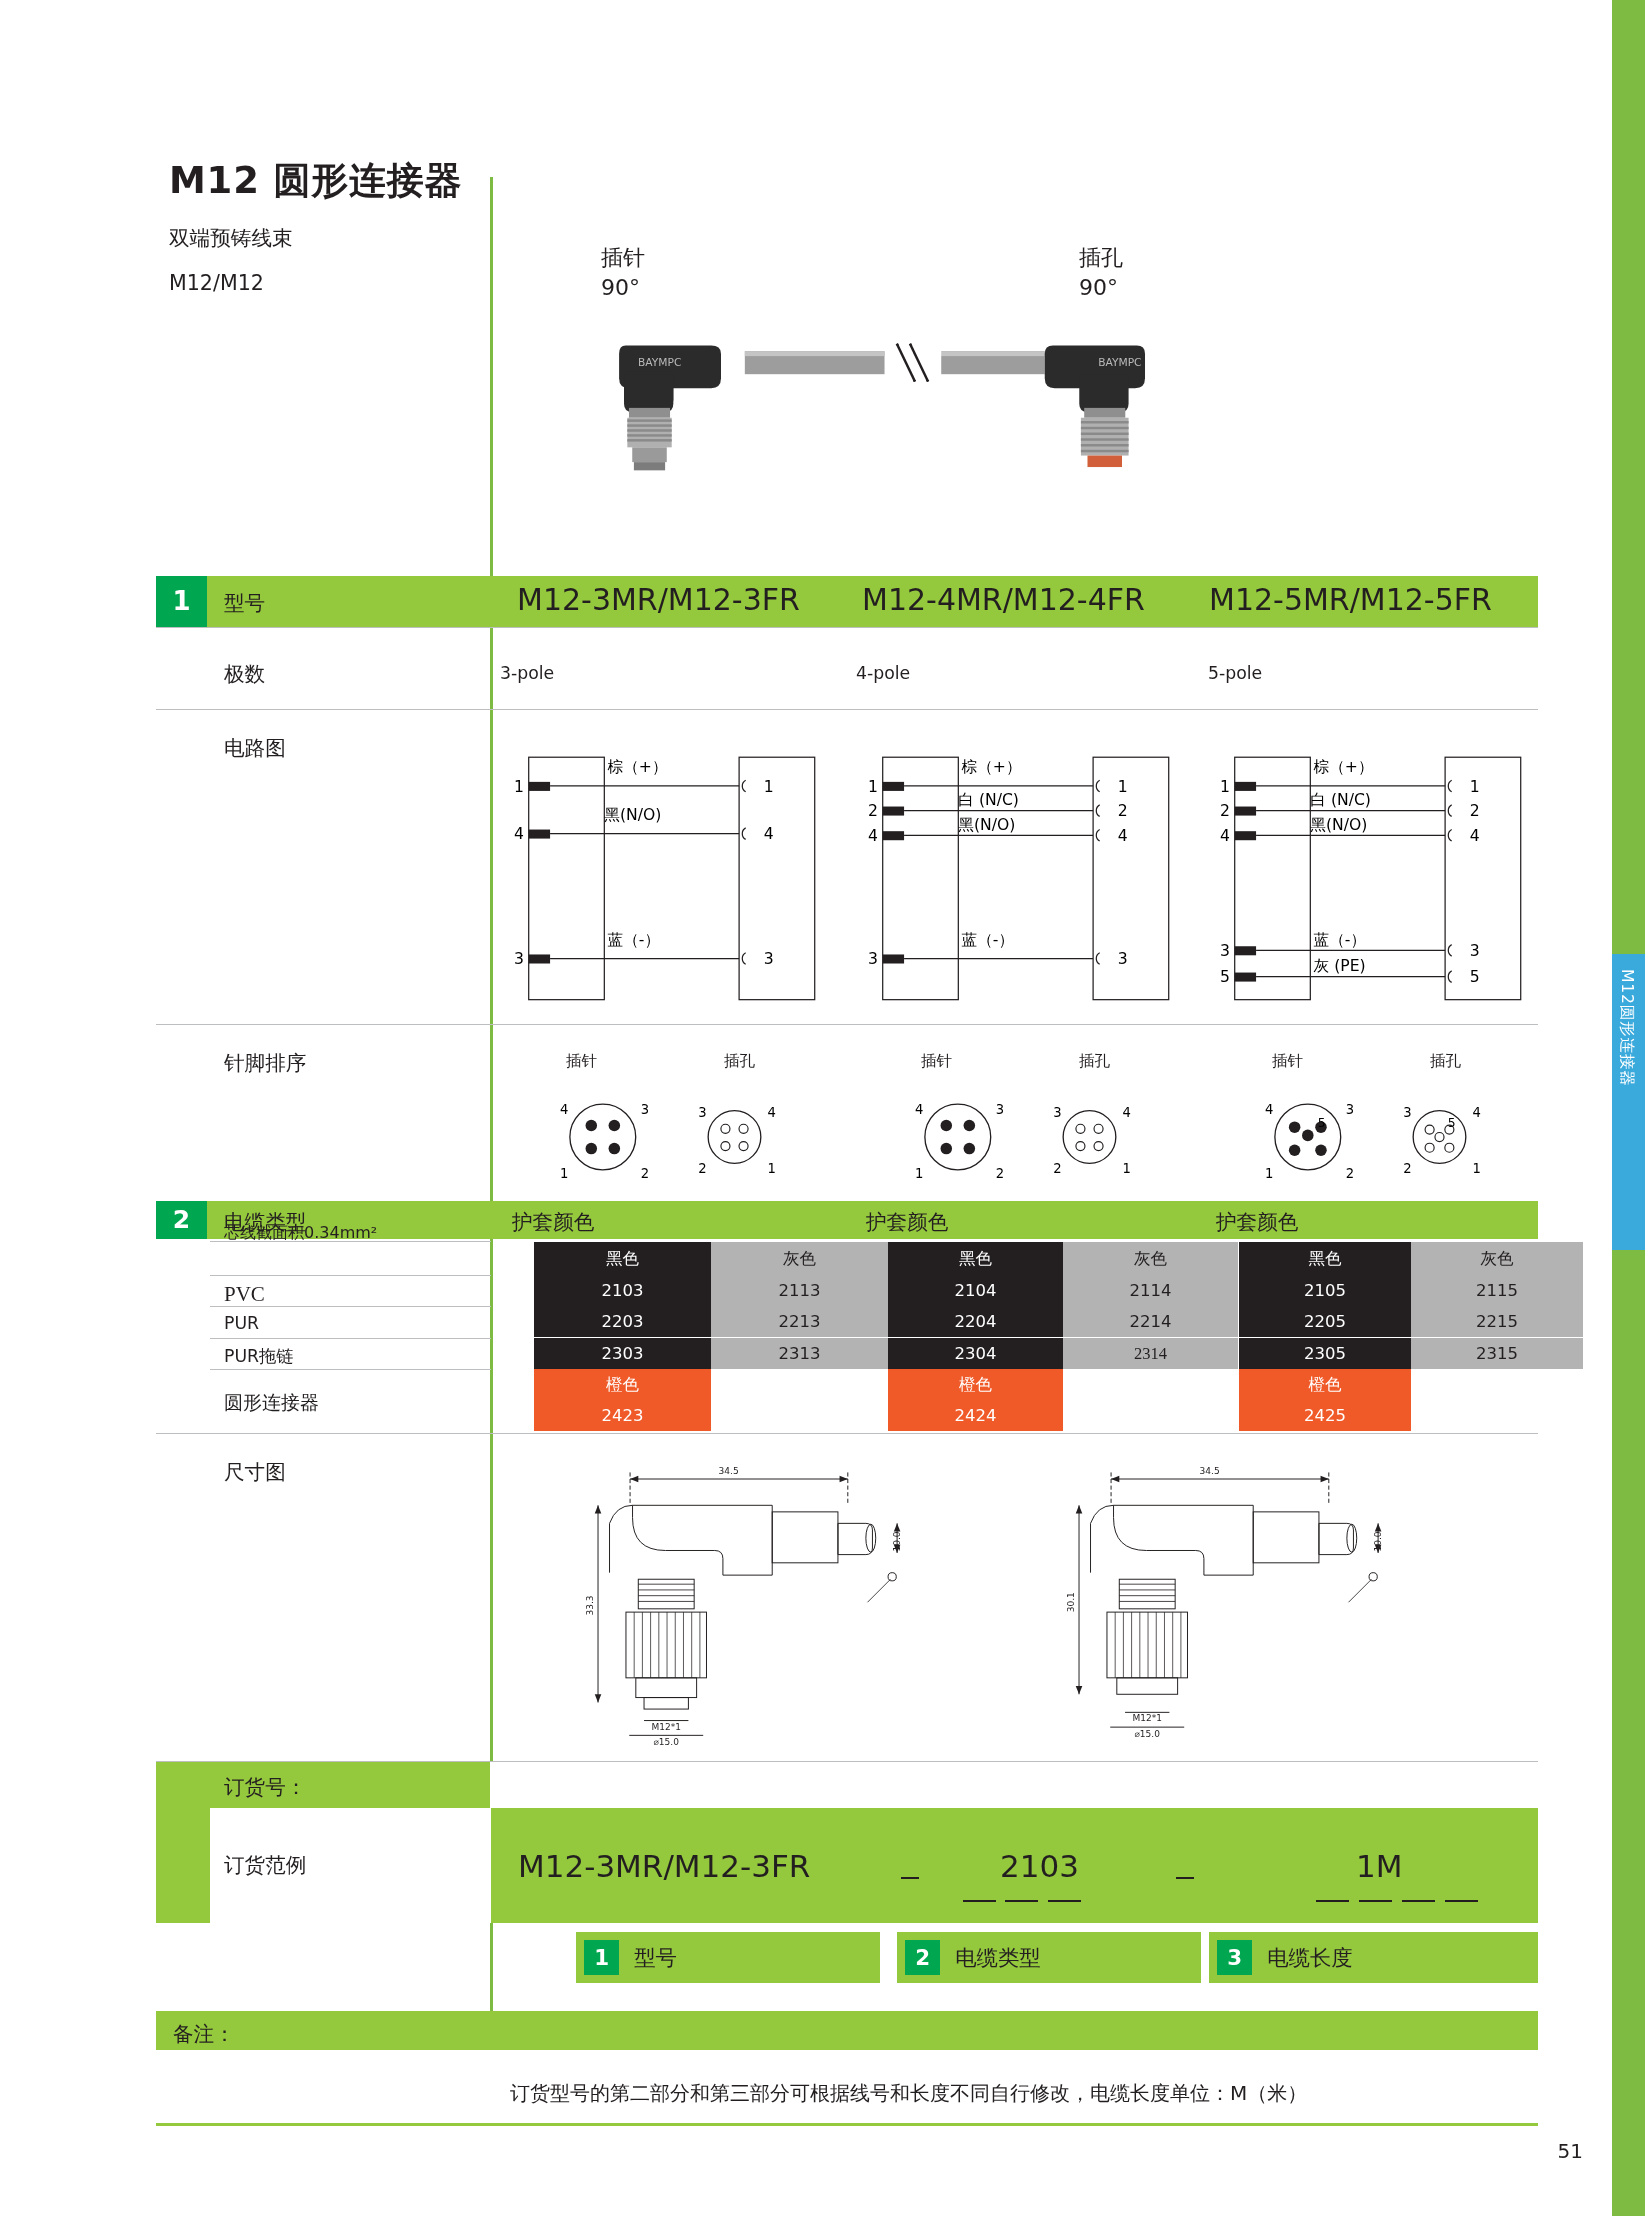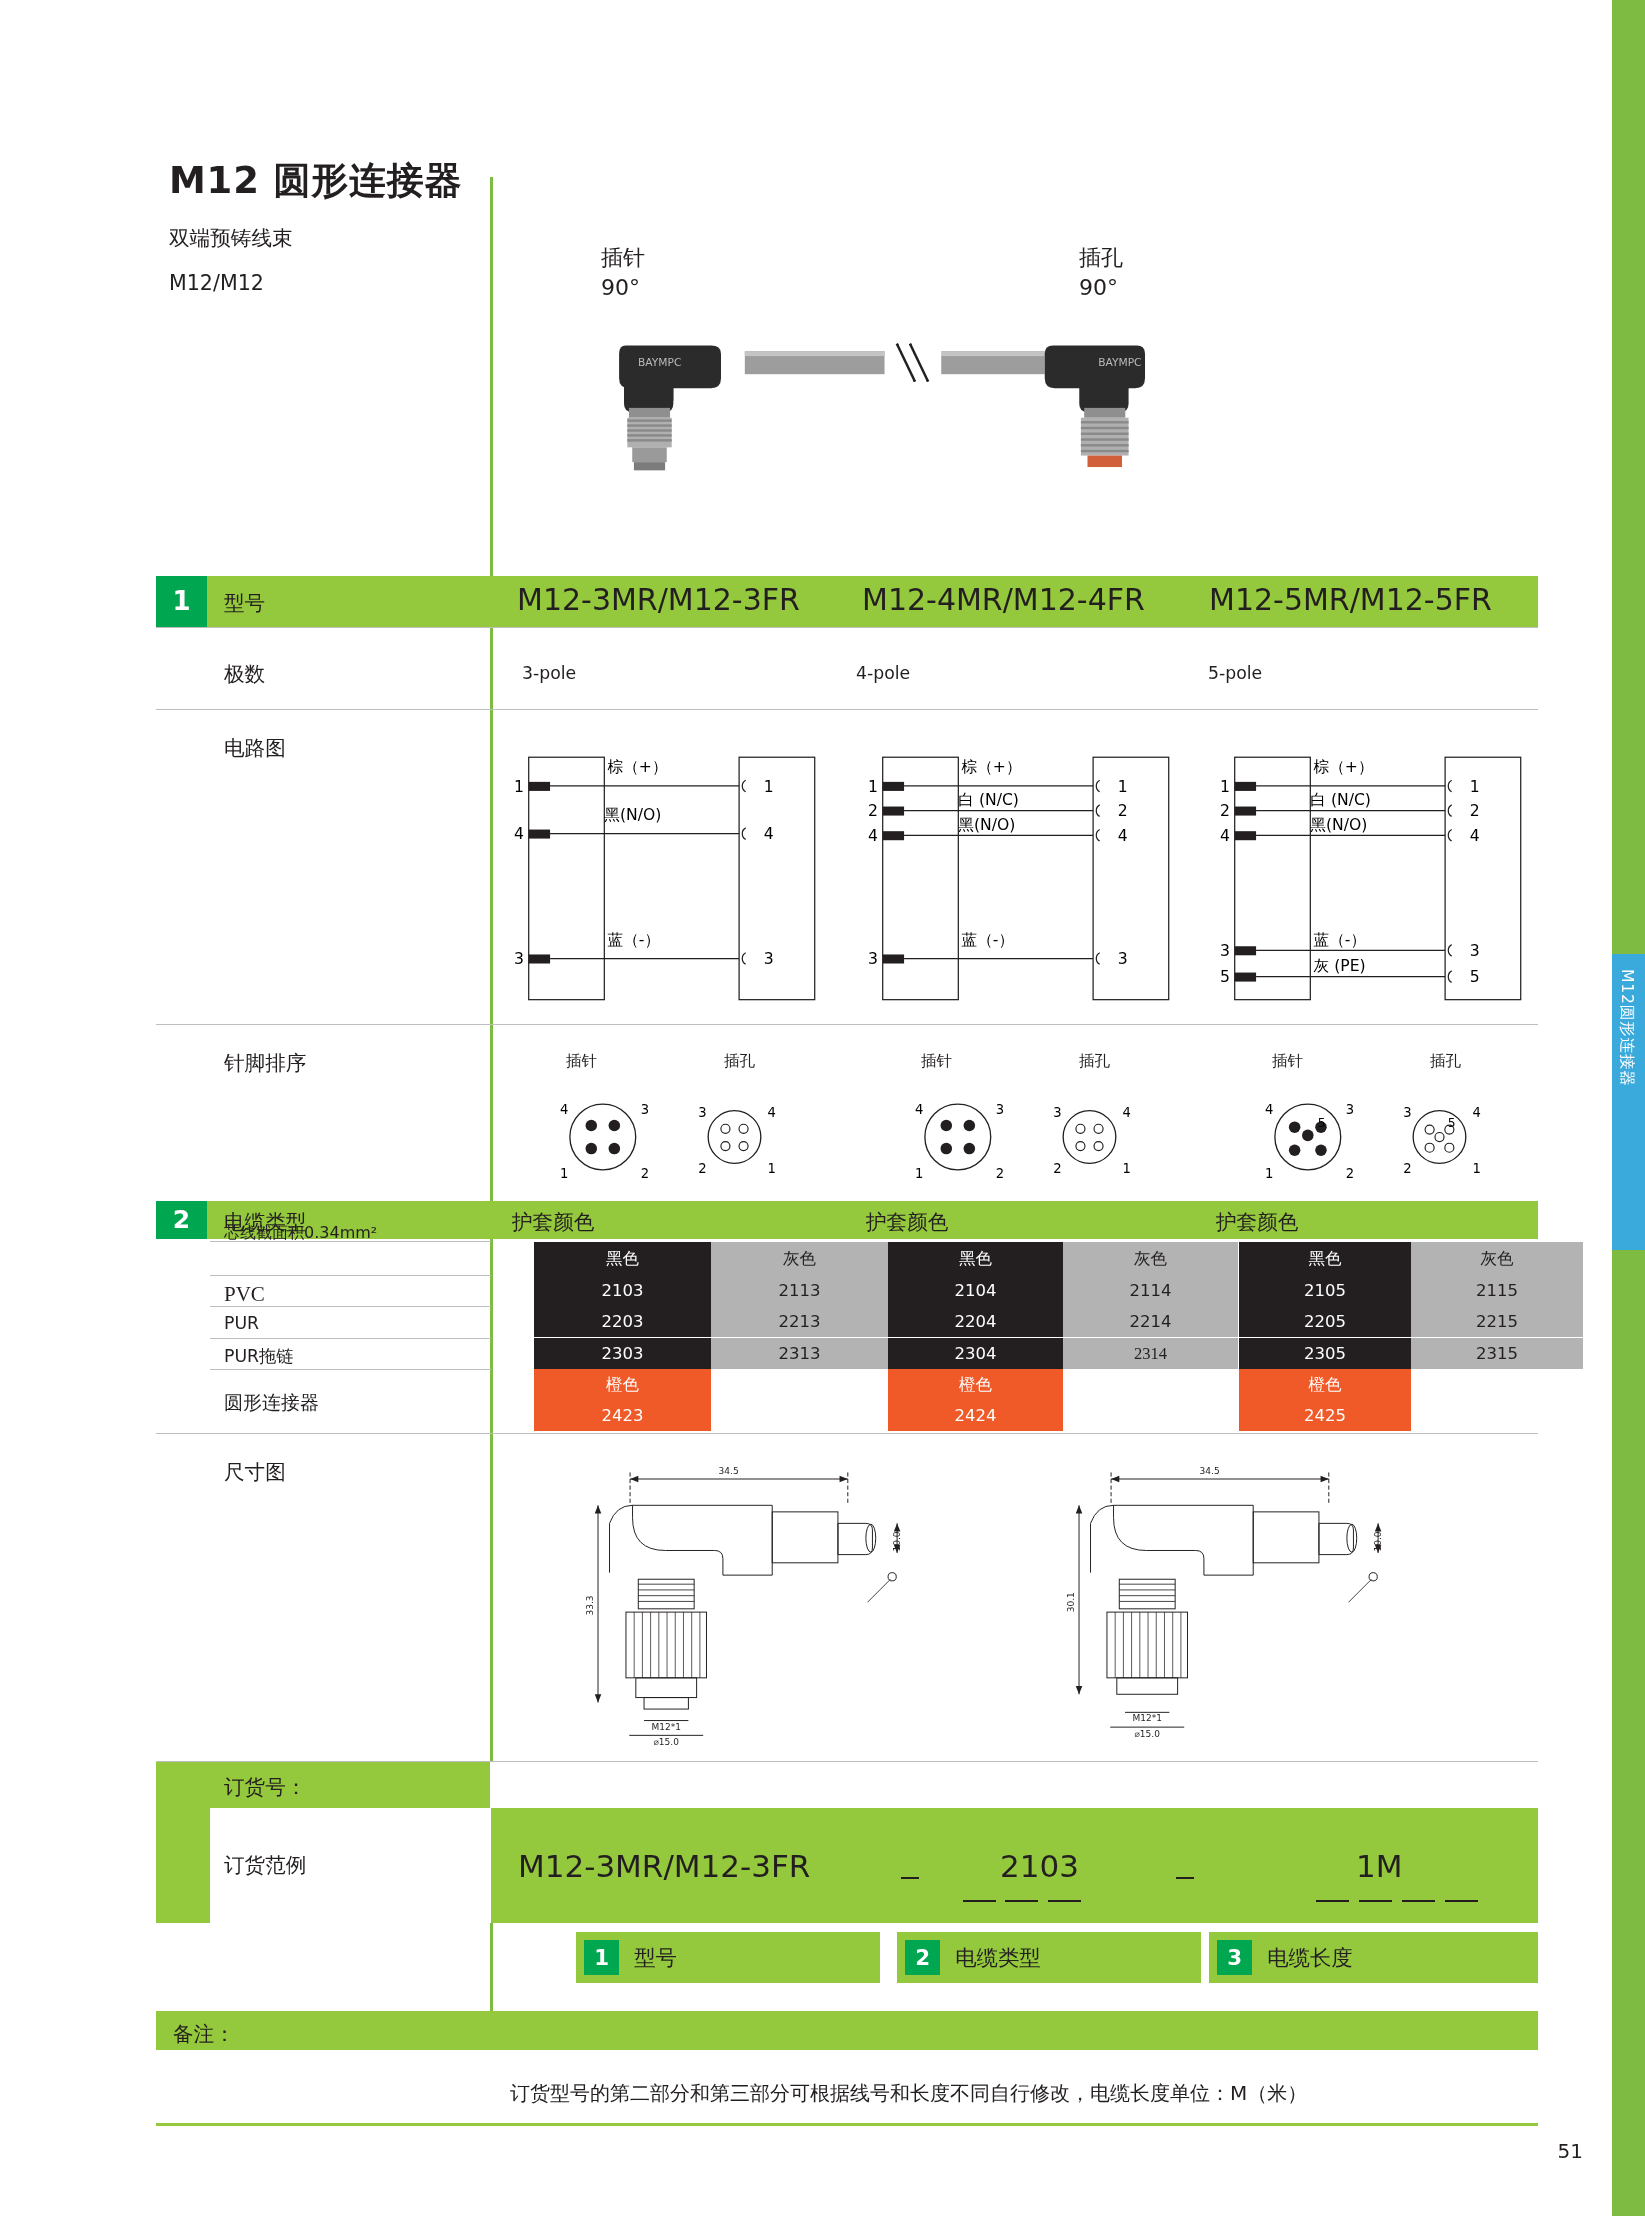--- a/index.html
+++ b/index.html
@@ -127,21 +127,21 @@
 
   <div class="greenbar" style="left:156px;top:576px;width:1382px;height:51px;"></div>
   <div class="numbox" style="left:156px;top:576px;width:51px;height:51px;line-height:51px;font-size:26px;">1</div>
   <div class="cellLbl" style="left:224px;top:589px;">型号</div>
   <div class="modelHead" style="left:517px;top:582px;">M12-3MR/M12-3FR</div>
   <div class="modelHead" style="left:862px;top:582px;">M12-4MR/M12-4FR</div>
   <div class="modelHead" style="left:1209px;top:582px;">M12-5MR/M12-5FR</div>
 
   <div class="hline" style="left:156px;top:627px;width:1382px;"></div>
   <div class="cellLbl" style="left:224px;top:660px;">极数</div>
-  <div class="poleTxt" style="left:500px;top:663px;margin-left:22px;">3-pole</div>
+  <div class="poleTxt" style="left:500px;top:663px;">3-pole</div>
   <div class="poleTxt" style="left:856px;top:663px;">4-pole</div>
   <div class="poleTxt" style="left:1208px;top:663px;">5-pole</div>
   <div class="hline" style="left:156px;top:709px;width:1382px;"></div>
 
   <div class="cellLbl" style="left:224px;top:734px;">电路图</div>
 
   <svg width="346" height="263" style="position:absolute;left:502px;top:749px;" viewBox="0 0 420 320">
     <rect x="32" y="10" width="92" height="295" fill="none" stroke="#231f20" stroke-width="1.5"></rect>
     <rect x="288" y="10" width="92" height="295" fill="none" stroke="#231f20" stroke-width="1.5"></rect>
 

